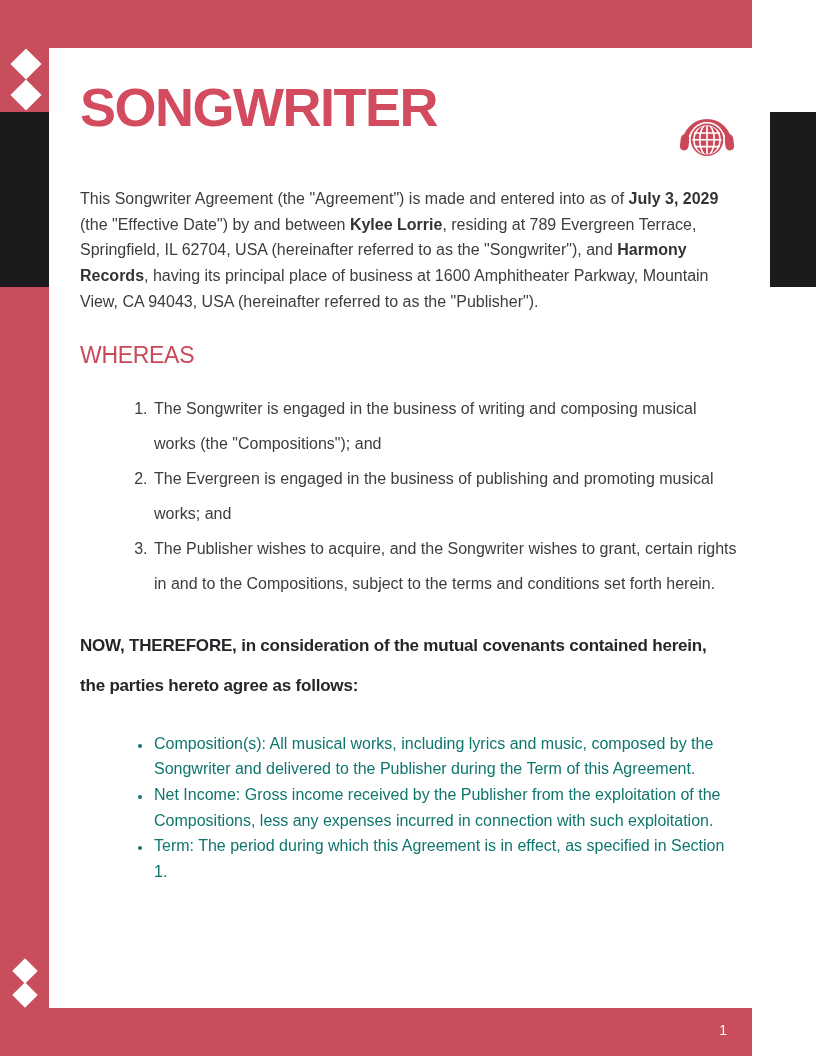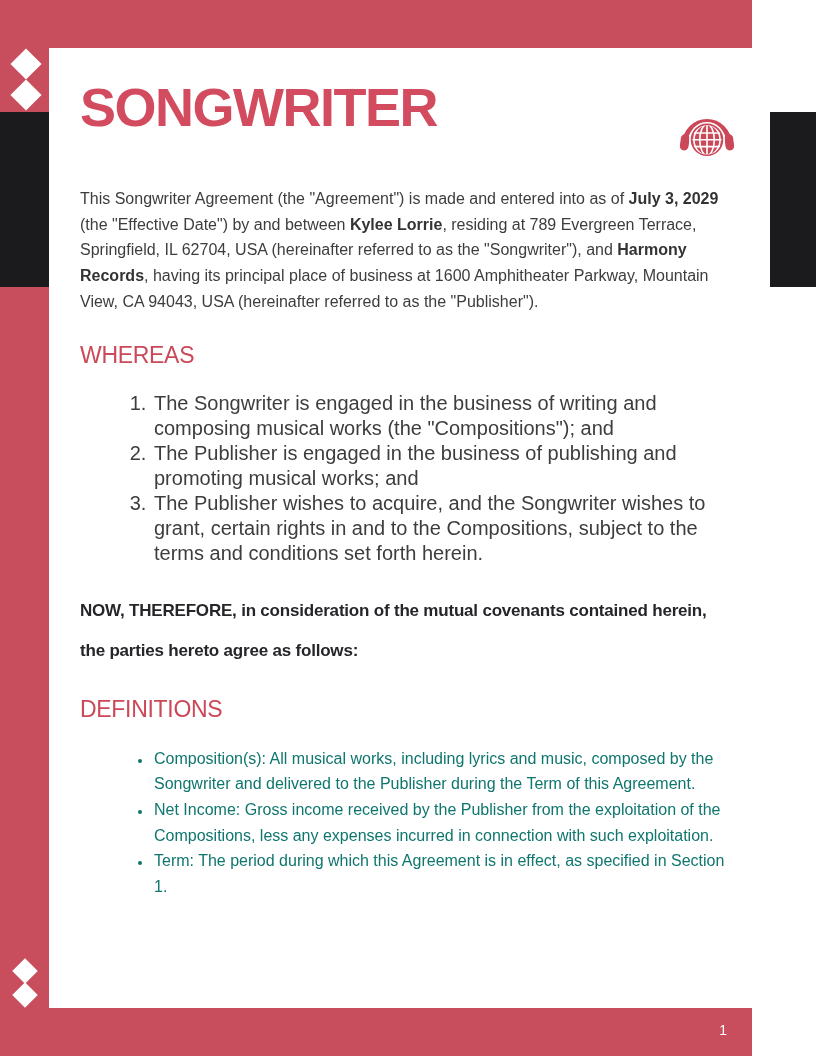--- a/index.html
+++ b/index.html
@@ -80,22 +80,22 @@
     font-weight: 400;
     letter-spacing: -0.3px;
     color: #cb4859;
   }
   .h-whereas { margin-top: 28px; }
   .h-definitions { margin-top: 26px; }
 
   ol.whereas-list {
     margin-top: 24px;
     padding-left: 72px;
-    font-size: 20px;
-    line-height: 25px;
+    font-size: 16px;
+    line-height: 35px;
     color: #3d3d3d;
   }
   ol.whereas-list li { padding-left: 2px; }
 
   .now-para {
     margin-top: 25px;
     font-size: 17px;
     line-height: 40px;
     font-weight: 700;
     letter-spacing: -0.2px;
@@ -171,27 +171,26 @@
         </div>
       </div>
     </div>
 
     <p class="intro"><span>This Songwriter Agreement (the "Agreement") is made and entered into as of </span><span class="b">July 3, 2029</span><span> (the "Effective Date") by and between </span><span class="b">Kylee Lorrie</span><span>, residing at 789 Evergreen Terrace, Springfield, IL 62704, USA (hereinafter referred to as the "Songwriter"), and </span><span class="b">Harmony Records</span><span>, having its principal place of business at 1600 Amphitheater Parkway, Mountain View, CA 94043, USA (hereinafter referred to as the "Publisher").</span></p>
 
     <h2 class="section-heading h-whereas">WHEREAS</h2>
 
     <ol class="whereas-list">
       <li>The Songwriter is engaged in the business of writing and composing musical works (the "Compositions"); and</li>
-      <li>The Publisher is engaged in the business of publishing and promoting musical works; and</li>
+      <li>The Evergreen is engaged in the business of publishing and promoting musical works; and</li>
       <li>The Publisher wishes to acquire, and the Songwriter wishes to grant, certain rights in and to the Compositions, subject to the terms and conditions set forth herein.</li>
     </ol>
 
     <p class="now-para">NOW, THEREFORE, in consideration of the mutual covenants contained herein, the parties hereto agree as follows:</p>
 
-    <h2 class="section-heading h-definitions">DEFINITIONS</h2>
 
     <ul class="definitions-list">
       <li>Composition(s): All musical works, including lyrics and music, composed by the Songwriter and delivered to the Publisher during the Term of this Agreement.</li>
       <li>Net Income: Gross income received by the Publisher from the exploitation of the Compositions, less any expenses incurred in connection with such exploitation.</li>
       <li>Term: The period during which this Agreement is in effect, as specified in Section 1.</li>
     </ul>
 
   </div>
 
   <div class="page-number">1</div>

